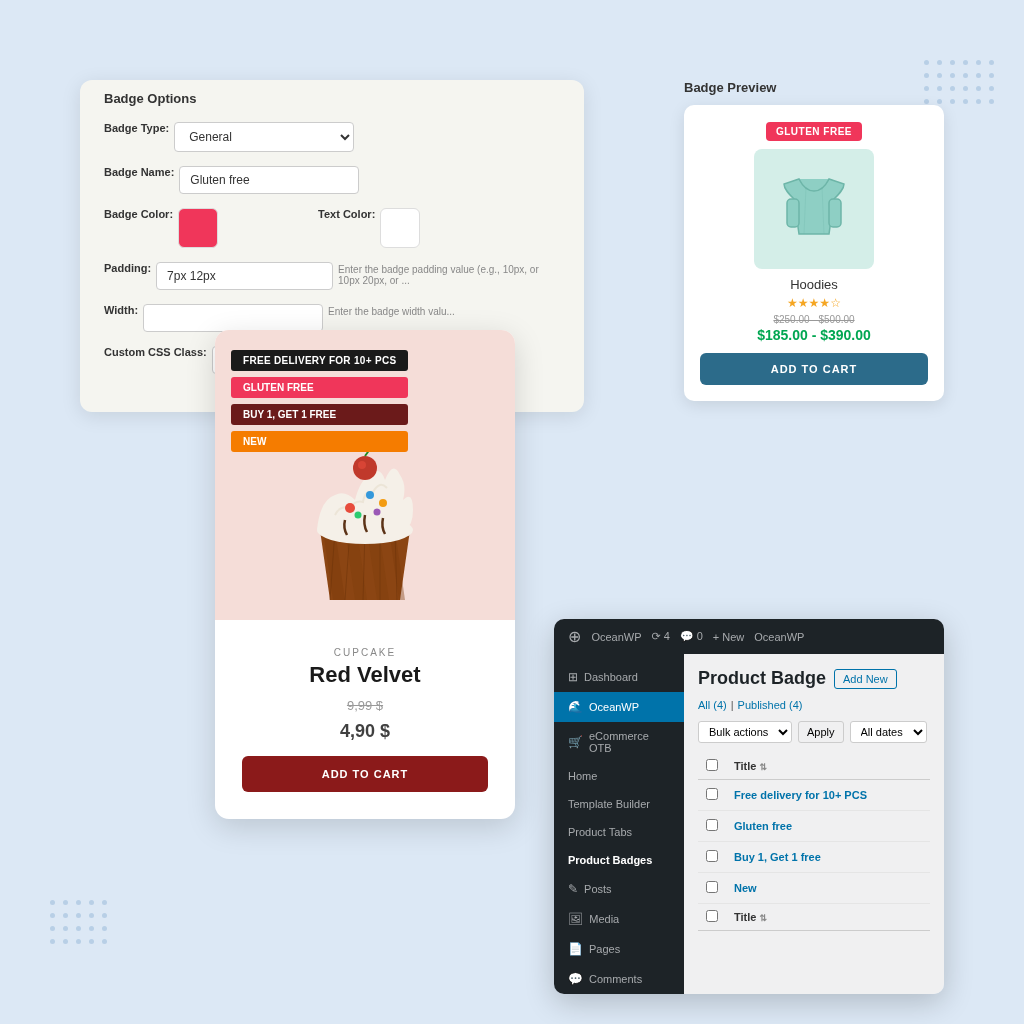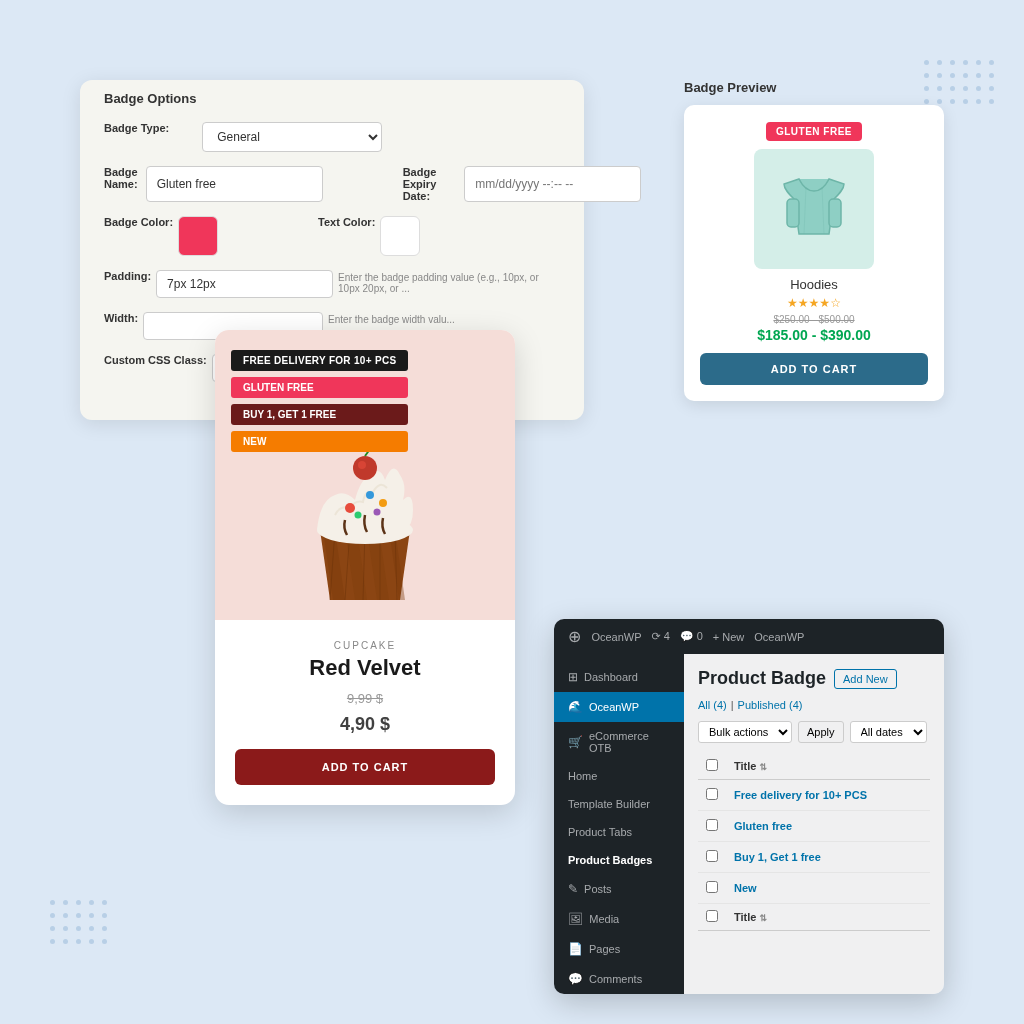--- a/index.html
+++ b/index.html
@@ -59,21 +59,20 @@
     }
     .form-select {
       padding: 6px 10px;
       border: 1px solid #ccc;
       border-radius: 4px;
       font-size: 12px;
       background: #fff;
       color: #333;
       width: 180px;
       appearance: auto;
-      margin-left: 28px;
     }
     .color-swatch {
       width: 40px;
       height: 40px;
       border-radius: 6px;
       border: 1px solid #ddd;
     }
     .color-swatch.pink { background: #f0365a; }
     .color-swatch.white { background: #fff; }
     .form-hint {
@@ -198,21 +197,21 @@
     .badge-orange {
       background: #f57c00;
       color: #fff;
       font-size: 10px;
       font-weight: 700;
       padding: 5px 12px;
       border-radius: 3px;
     }
     
     .cupcake-info {
-      padding: 20px;
+      padding: 27px;
       text-align: center;
       border-radius: 11px;
     }
     .cupcake-category {
       font-size: 10px;
       letter-spacing: 2px;
       color: #888;
       margin-bottom: 4px;
     }
     .cupcake-name {
@@ -446,24 +445,20 @@
         <option>Ribbon</option>
         <option>Circle</option>
       </select>
     </div>
   </div>
 
   <div class="form-row">
     <div class="form-group full">
       <label class="form-label">Badge Name:</label>
       <input type="text" class="form-input" value="Gluten free" style="width: 180px;">
-    </div>
-    <div class="form-group" style="margin-left:60px;">
-      <label class="form-label">Badge Expiry Date:</label>
-      <input type="text" class="form-input" placeholder="mm/dd/yyyy --:-- --" style="width: 200px;">
     </div>
   </div>
 
   <div class="form-row">
     <div class="form-group">
       <label class="form-label">Badge Color:</label>
       <div class="color-swatch pink"></div>
     </div>
     <div class="form-group" style="margin-left:80px;">
       <label class="form-label">Text Color:</label>

